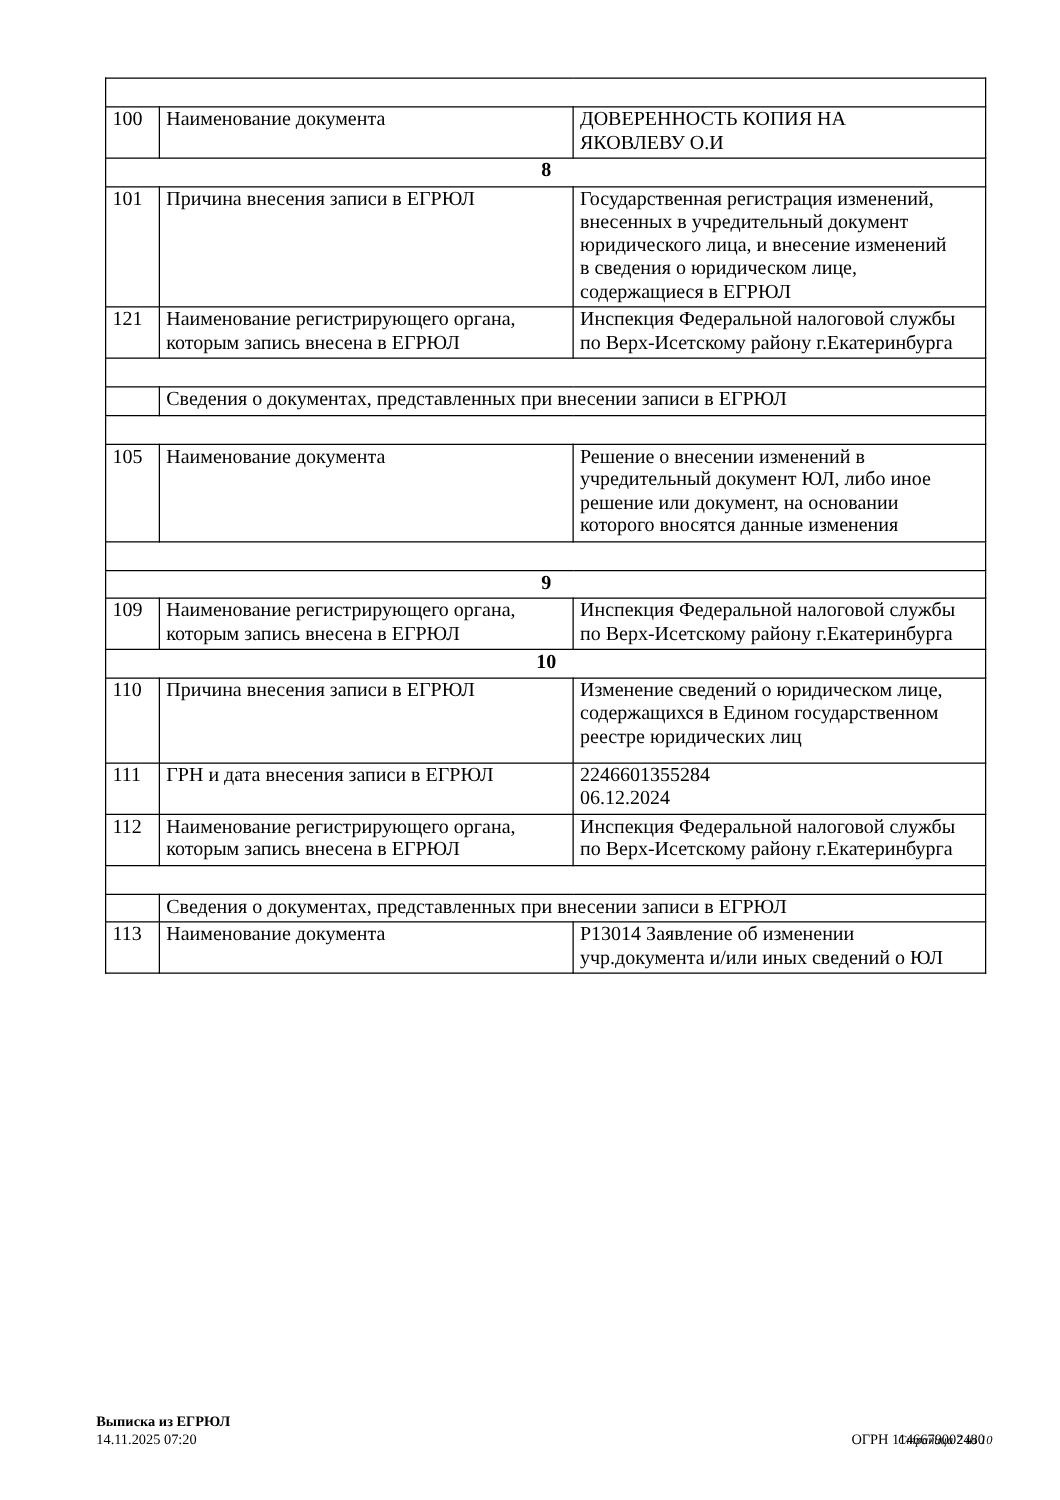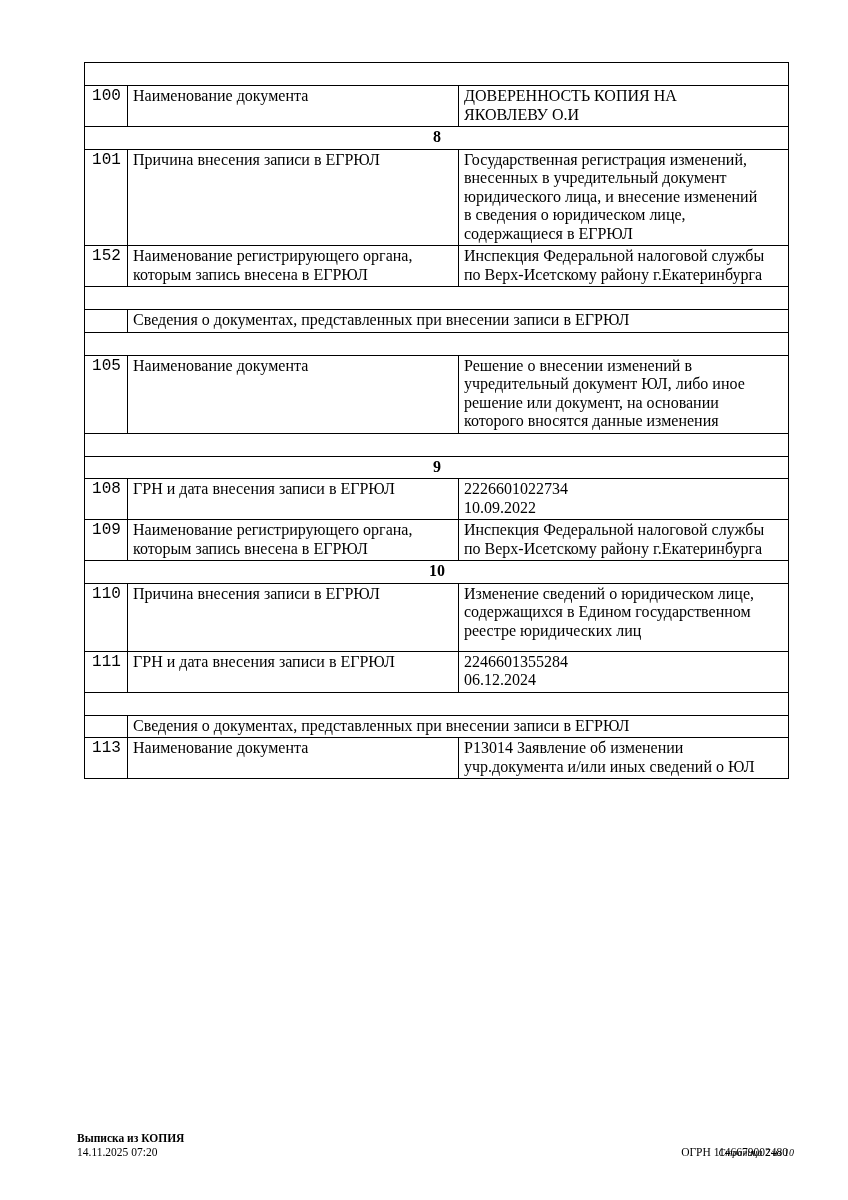--- a/index.html
+++ b/index.html
@@ -30,23 +30,22 @@
   }
   table.egrul td {
     border: 1px solid #000000;
     vertical-align: top;
     padding: 1px 4px 2px 5px;
     white-space: pre-line;
     overflow: hidden;
     word-wrap: break-word;
   }
   td.num {
-    text-align: center;
+    text-align: left;
     padding: 1px 2px;
-    font-family: Liberation Mono, monospace;
   }
   td.section {
     text-align: center;
     font-weight: bold;
     padding: 1px 2px;
   }
   td.spacer {
     height: 19px;
     padding: 0;
   }
@@ -107,21 +106,21 @@
         <tr>
           <td class="num">101</td>
           <td class="label">Причина внесения записи в ЕГРЮЛ</td>
           <td class="value">Государственная регистрация изменений,
 внесенных в учредительный документ
 юридического лица, и внесение изменений
 в сведения о юридическом лице,
 содержащиеся в ЕГРЮЛ</td>
         </tr>
         <tr>
-          <td class="num">152</td>
+          <td class="num">121</td>
           <td class="label">Наименование регистрирующего органа,
 которым запись внесена в ЕГРЮЛ</td>
           <td class="value">Инспекция Федеральной налоговой службы
 по Верх-Исетскому району г.Екатеринбурга</td>
         </tr>
         <tr>
           <td class="spacer" colspan="3"></td>
         </tr>
         <tr>
           <td class="num"></td>
@@ -138,26 +137,20 @@
 решение или документ, на основании
 которого вносятся данные изменения</td>
         </tr>
         <tr>
           <td class="spacer" colspan="3"></td>
         </tr>
         <tr>
           <td class="section" colspan="3">9</td>
         </tr>
         <tr>
-          <td class="num">108</td>
-          <td class="label">ГРН и дата внесения записи в ЕГРЮЛ</td>
-          <td class="value">2226601022734
-10.09.2022</td>
-        </tr>
-        <tr>
           <td class="num">109</td>
           <td class="label">Наименование регистрирующего органа,
 которым запись внесена в ЕГРЮЛ</td>
           <td class="value">Инспекция Федеральной налоговой службы
 по Верх-Исетскому району г.Екатеринбурга</td>
         </tr>
         <tr>
           <td class="section" colspan="3">10</td>
         </tr>
         <tr style="height: 68px;">
@@ -167,35 +160,42 @@
 содержащихся в Едином государственном
 реестре юридических лиц</td>
         </tr>
         <tr>
           <td class="num">111</td>
           <td class="label">ГРН и дата внесения записи в ЕГРЮЛ</td>
           <td class="value">2246601355284
 06.12.2024</td>
         </tr>
         <tr>
+          <td class="num">112</td>
+          <td class="label">Наименование регистрирующего органа,
+которым запись внесена в ЕГРЮЛ</td>
+          <td class="value">Инспекция Федеральной налоговой службы
+по Верх-Исетскому району г.Екатеринбурга</td>
+        </tr>
+        <tr>
           <td class="spacer" colspan="3"></td>
         </tr>
         <tr>
           <td class="num"></td>
           <td class="subheader" colspan="2">Сведения о документах, представленных при внесении записи в ЕГРЮЛ</td>
         </tr>
         <tr>
           <td class="num">113</td>
           <td class="label">Наименование документа</td>
           <td class="value">Р13014 Заявление об изменении
 учр.документа и/или иных сведений о ЮЛ</td>
         </tr>
       </tbody>
   </table>
 
   <div class="footer-left">
-    <div class="title">Выписка из КОПИЯ</div>
+    <div class="title">Выписка из ЕГРЮЛ</div>
     <div>14.11.2025 07:20</div>
   </div>
   <div class="footer-center">ОГРН 1146679002480</div>
   <div class="footer-right">Страница 7 из 10</div>
 
 </div>
 
 </body></html>

